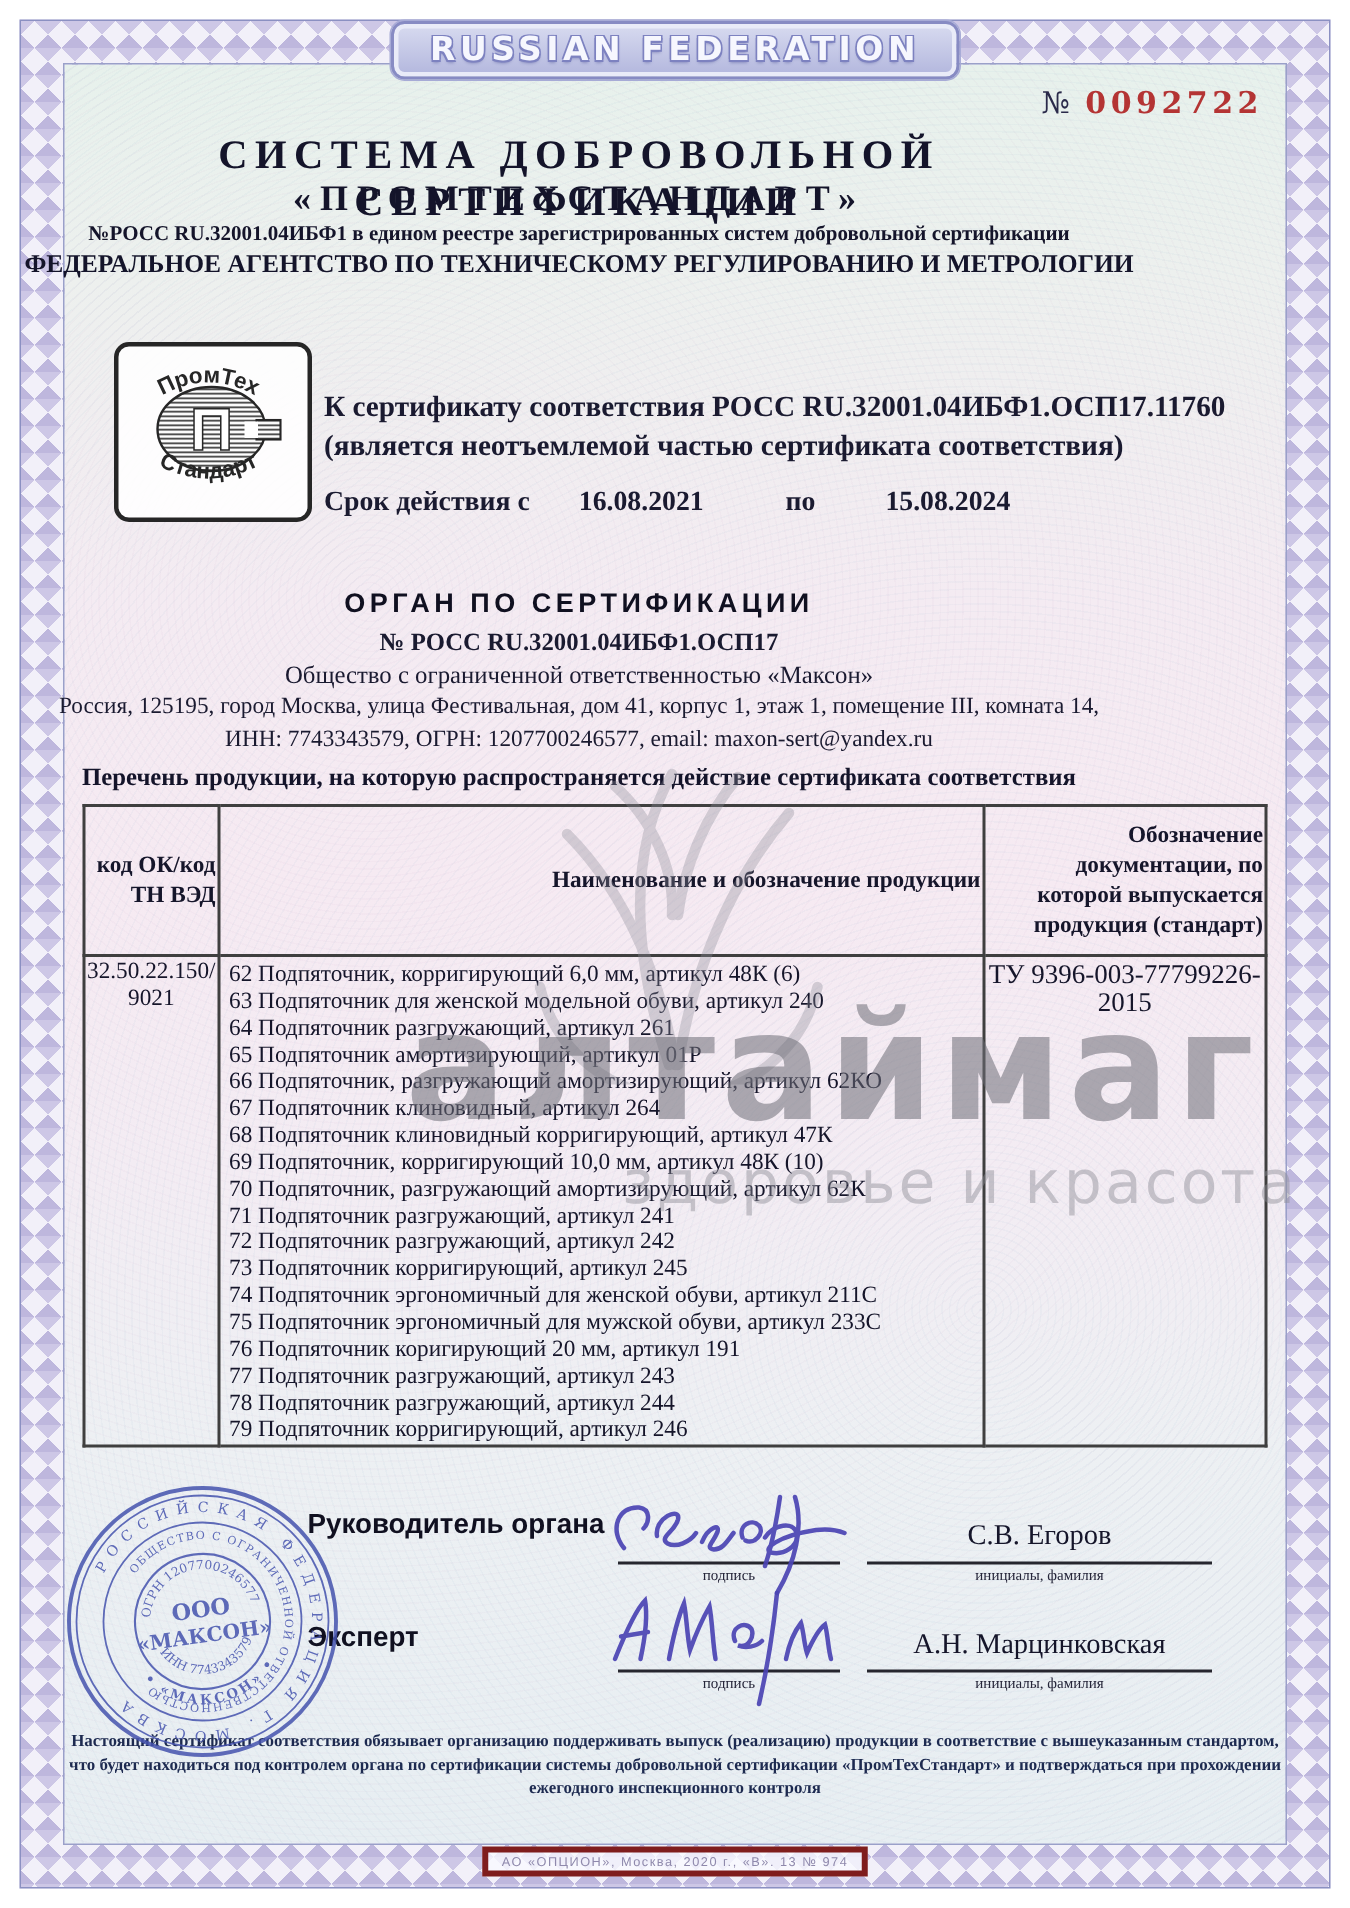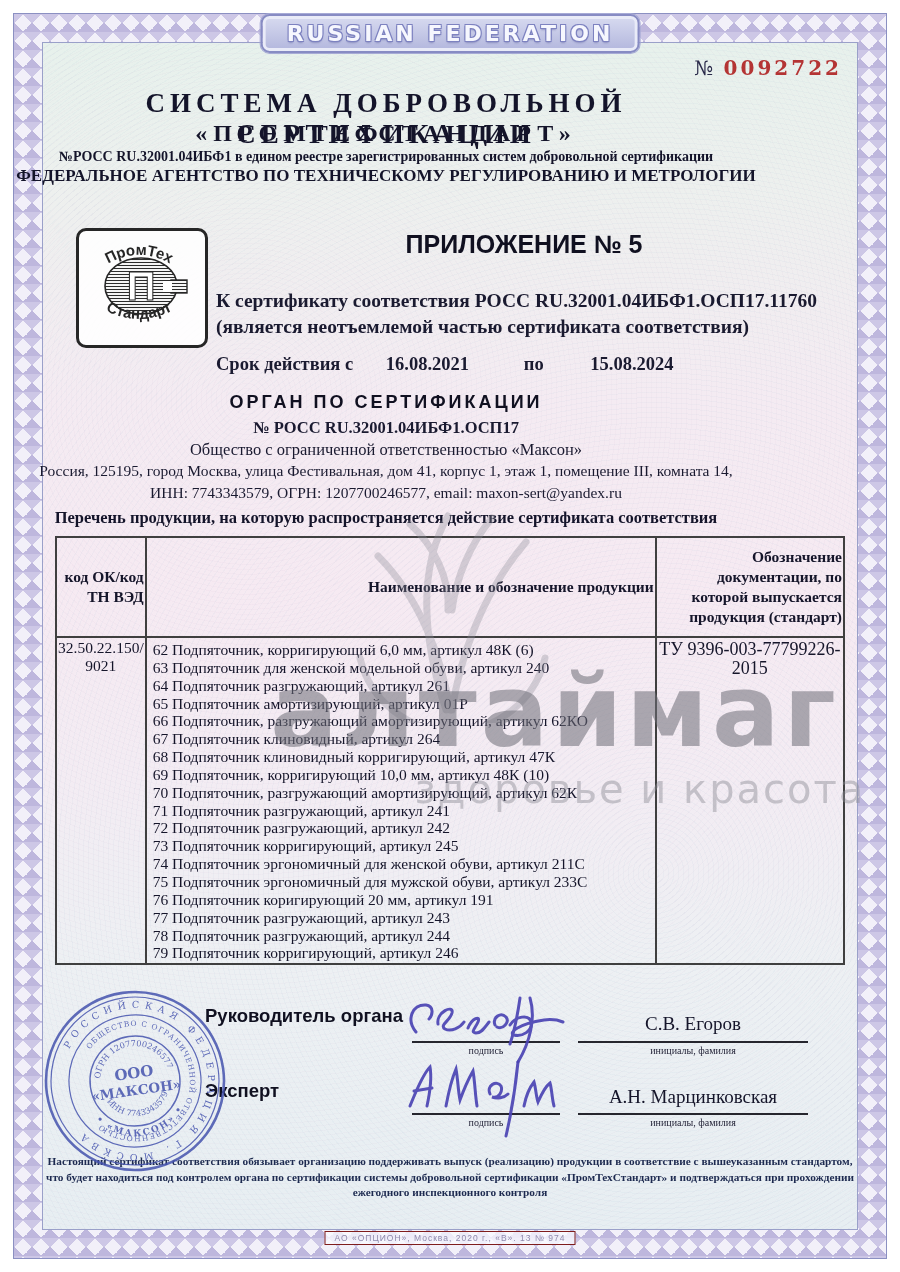--- a/index.html
+++ b/index.html
@@ -64,21 +64,21 @@
     font-family:"DejaVu Sans",sans-serif;font-size:40px;color:rgba(140,140,148,.45);letter-spacing:2px;}
   .sig-label{font-family:"Liberation Sans",sans-serif;font-weight:bold;font-size:18.5px;color:#101020;z-index:4;}
   .sigline{border-bottom:2px solid #26262e;z-index:4;}
   .sig-caption{font-size:10px;text-align:center;color:#26263a;z-index:4;}
   .sig-name{font-size:19px;text-align:center;color:#15152a;z-index:4;}
   .sig-svg{z-index:5;}
   .stamp{left:40px;top:986px;z-index:5;opacity:.85;}
   .footnote{left:45px;top:1154px;width:810px;text-align:center;font-size:11.3px;font-weight:bold;
     line-height:15.5px;color:#1d2a50;z-index:4;}
   .printinfo{top:1231px;left:50%;transform:translateX(-50%);z-index:7;
-    background:rgba(250,250,255,.78);border:1px solid #7f1d1d;padding:1px 9px;
+    background:rgba(250,250,255,.78);border:4px solid #7f1d1d;padding:1px 9px;
     font-family:"Liberation Sans",sans-serif;font-size:8.5px;color:#8f89ac;letter-spacing:1px;}
 </style>
 </head>
 <body>
 
 <div class="zigzag"></div>
 <div class="paper"></div>
 
 <div class="abs badge">
   <span class="badge-text">RUSSIAN FEDERATION</span>
@@ -111,21 +111,20 @@
     <rect x="92" y="49" width="16" height="13" fill="url(#hatch)" stroke="#262626" stroke-width="1.4"></rect>
     <rect x="84" y="50" width="9" height="11" fill="#ffffff"></rect>
     <text x="62" y="69" text-anchor="middle" font-family="Liberation Sans,sans-serif" font-size="40" font-weight="bold" fill="#ffffff" stroke="#262626" stroke-width="1">П</text>
     <text font-family="Liberation Sans,sans-serif" font-size="15" font-weight="bold" fill="#262626">
       <textPath href="#arcBot" startOffset="50%" text-anchor="middle">Стандарт</textPath>
     </text>
   </svg>
 </div>
 
 <div class="abs annex">
-  <div class="annex-title">ПРИЛОЖЕНИЕ № 5</div>
   <div class="tocert">К сертификату соответствия РОСС RU.32001.04ИБФ1.ОСП17.11760</div>
   <div class="note">(является неотъемлемой частью сертификата соответствия)</div>
   <div class="validity">
     <span>Срок действия с</span>
     <span class="d1">16.08.2021</span>
     <span class="po">по</span>
     <span class="d2">15.08.2024</span>
   </div>
 </div>
 

